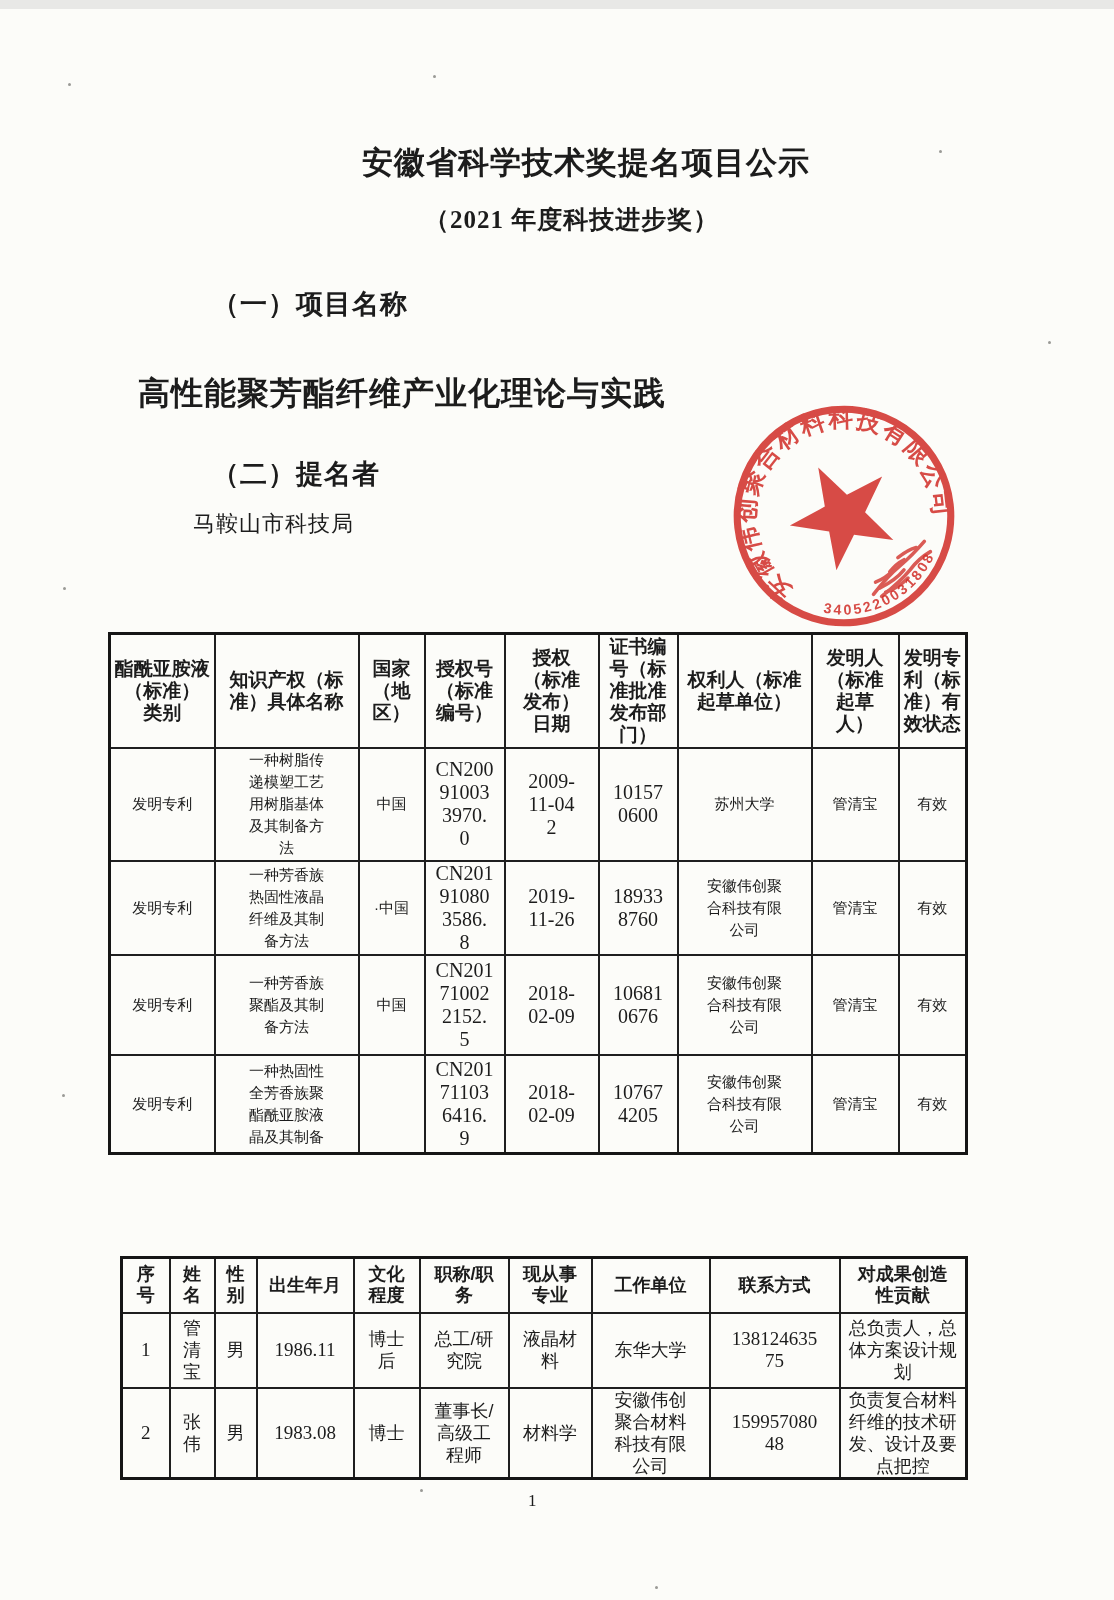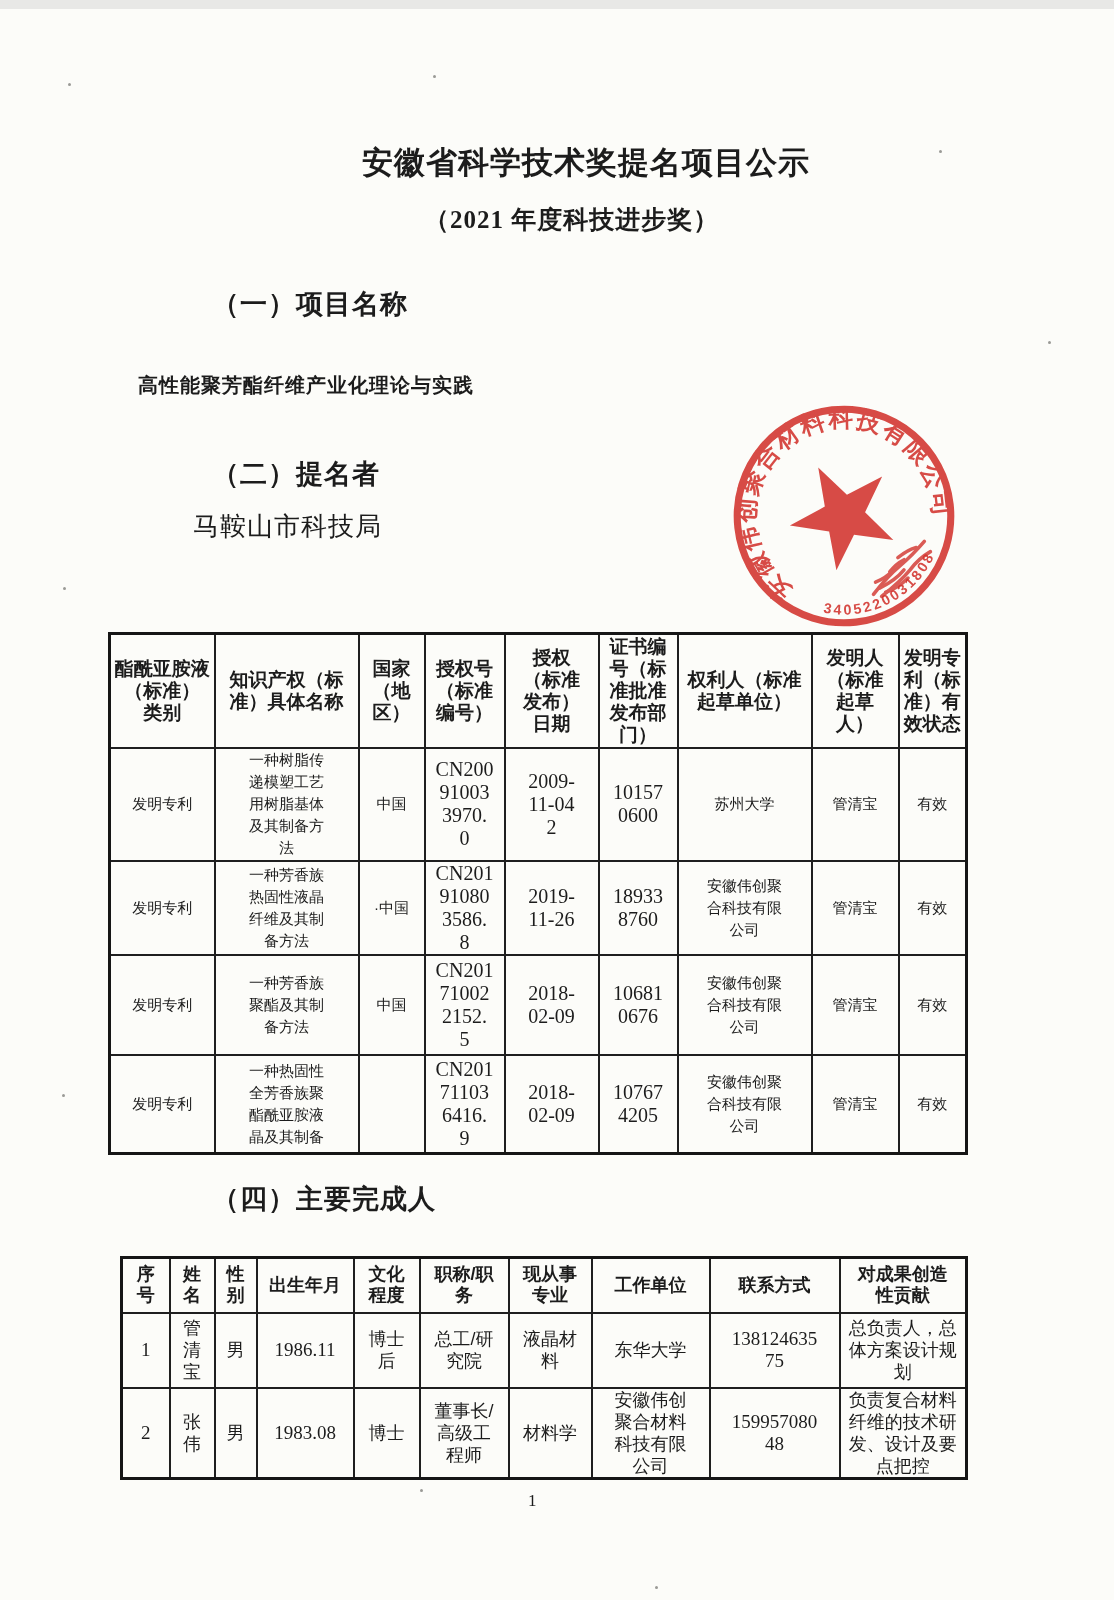--- a/index.html
+++ b/index.html
@@ -26,25 +26,25 @@
   .sec-heading{
     font-size:27px;font-weight:700;letter-spacing:1px;
     left:212px;
   }
   .s1{top:277px;}
   .s2{top:447px;}
   .s3{top:561px;}
   .s4{top:1172px;}
   .project-name{
     left:138px;top:363px;
-    font-size:20px;font-weight:700;letter-spacing:1px;
+    font-size:32px;font-weight:700;letter-spacing:1px;
   }
   .nominator{
     left:193px;top:500px;
-    font-size:26px;font-weight:400;letter-spacing:1px;
+    font-size:22px;font-weight:400;letter-spacing:1px;
   }
   .page-number{
     left:528px;top:1482px;
     font-family:"Liberation Serif",serif;
     font-size:17px;
   }
   table{
     border-collapse:collapse;table-layout:fixed;
     position:absolute;
     background:transparent;
@@ -224,21 +224,20 @@
 4205</td>
         <td>安徽伟创聚
 合科技有限
 公司</td>
         <td>管清宝</td>
         <td>有效</td>
       </tr>
     </tbody>
   </table>
 
-  <div class="abs sec-heading s4">（四）主要完成人</div>
 
   <table class="t2">
     <colgroup>
       <col style="width:48px">
         <col style="width:45px">
         <col style="width:42px">
       <col style="width:97px">
         <col style="width:66px">
         <col style="width:89px">
       <col style="width:83px">

